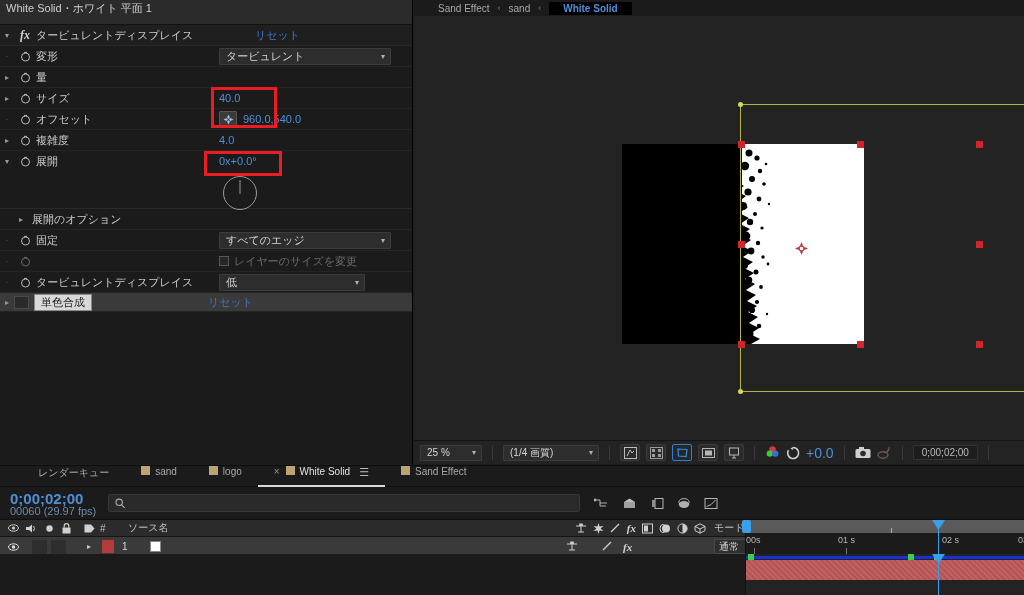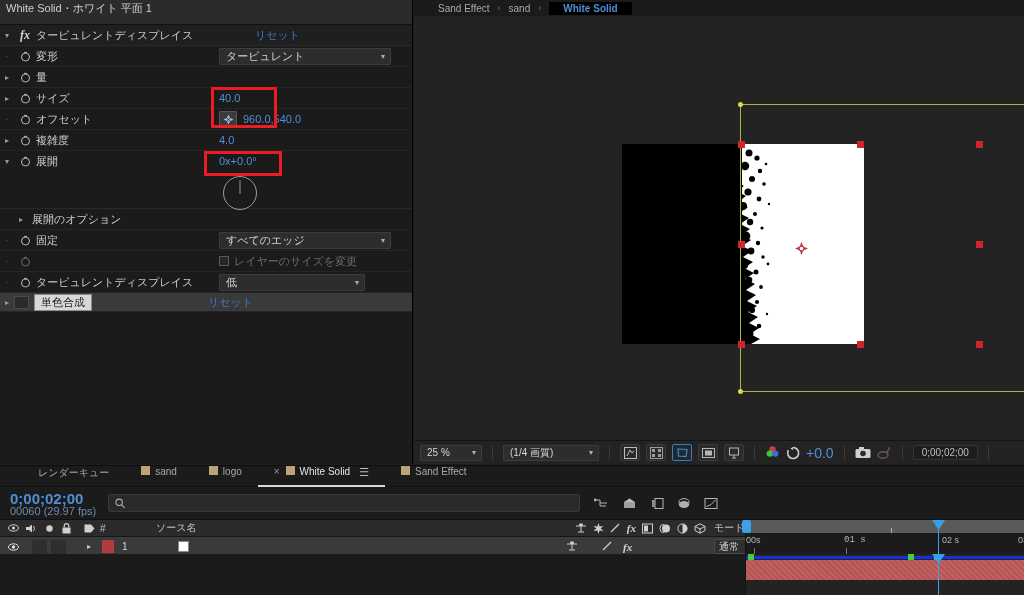--- a/index.html
+++ b/index.html
@@ -203,21 +203,21 @@
   }
   .tl-row {
     height: 20px; background: #3a3a3a; display: flex; align-items: center;
     font-size: 10px; color: #d5d5d5; border-bottom: 1px solid #2a2a2a;
   }
   .cell { display: flex; align-items: center; height: 100%; }
   .c-eye   { width: 26px; justify-content: center; }
   .c-av    { width: 52px; }
   .c-label { width: 22px; justify-content: center; }
   .c-num   { width: 22px; }
-  .c-src   { flex: 1 1 auto; padding-left: 6px; margin-left: 28px; }
+  .c-src   { flex: 1 1 auto; padding-left: 6px; }
   .c-sw    { width: 150px; justify-content: flex-end; padding-right: 4px; gap: 6px; }
   .c-mode  { width: 78px; padding-left: 4px; }
   .c-tmat  { width: 118px; padding-left: 2px; }
   .c-par   { width: 118px; padding-left: 2px; }
   .layer-swatch { width: 11px; height: 11px; background: #fff; border: 1px solid #888; }
   .layer-color  { width: 12px; height: 13px; background: #b33b3b; }
   .layer-name {
     background: #444; border: 1px solid #6a6a6a; color: #e4e4e4;
     padding: 1px 4px; font-size: 10px; width: 160px; line-height: 12px;
   }
@@ -824,21 +824,21 @@
 
     <div class="tl-left-bottom"></div>
 
     <div class="tl-ruler">
       <div class="ruler-bar">
         <div class="scroll-nub" style="left:-4px;"></div>
         <div class="tick" style="left:145px;height:5px;background:#8fb8d8;"></div>
       </div>
       <div class="ruler-nums">
         <span style="left:0px;">00s</span>
-        <span style="left:98px;font-family:Liberation Mono, monospace;">01 s</span>
+        <span style="left:92px;">01 s</span>
         <span style="left:196px;">02 s</span>
         <span style="left:272px;">03</span>
         <div class="tick" style="left:8px;"></div>
         <div class="tick" style="left:100px;"></div>
         <div class="tick" style="left:192px;"></div>
 
       </div>
       <div class="playhead" style="left:192px;"></div>
     </div>
 

